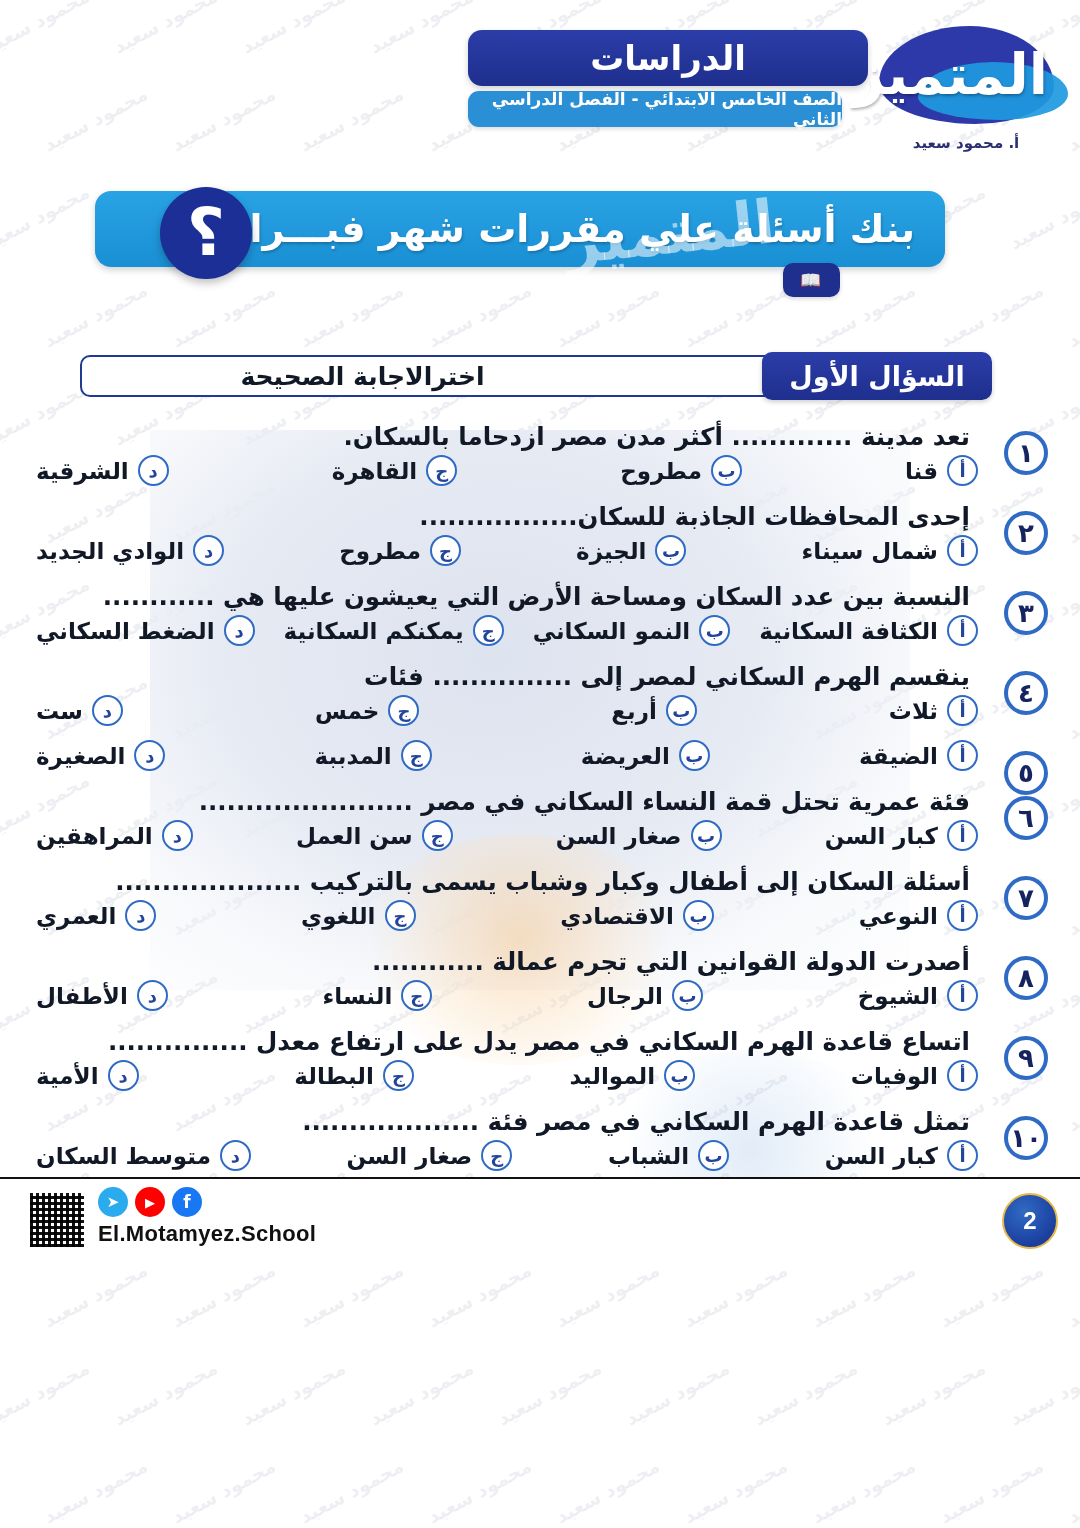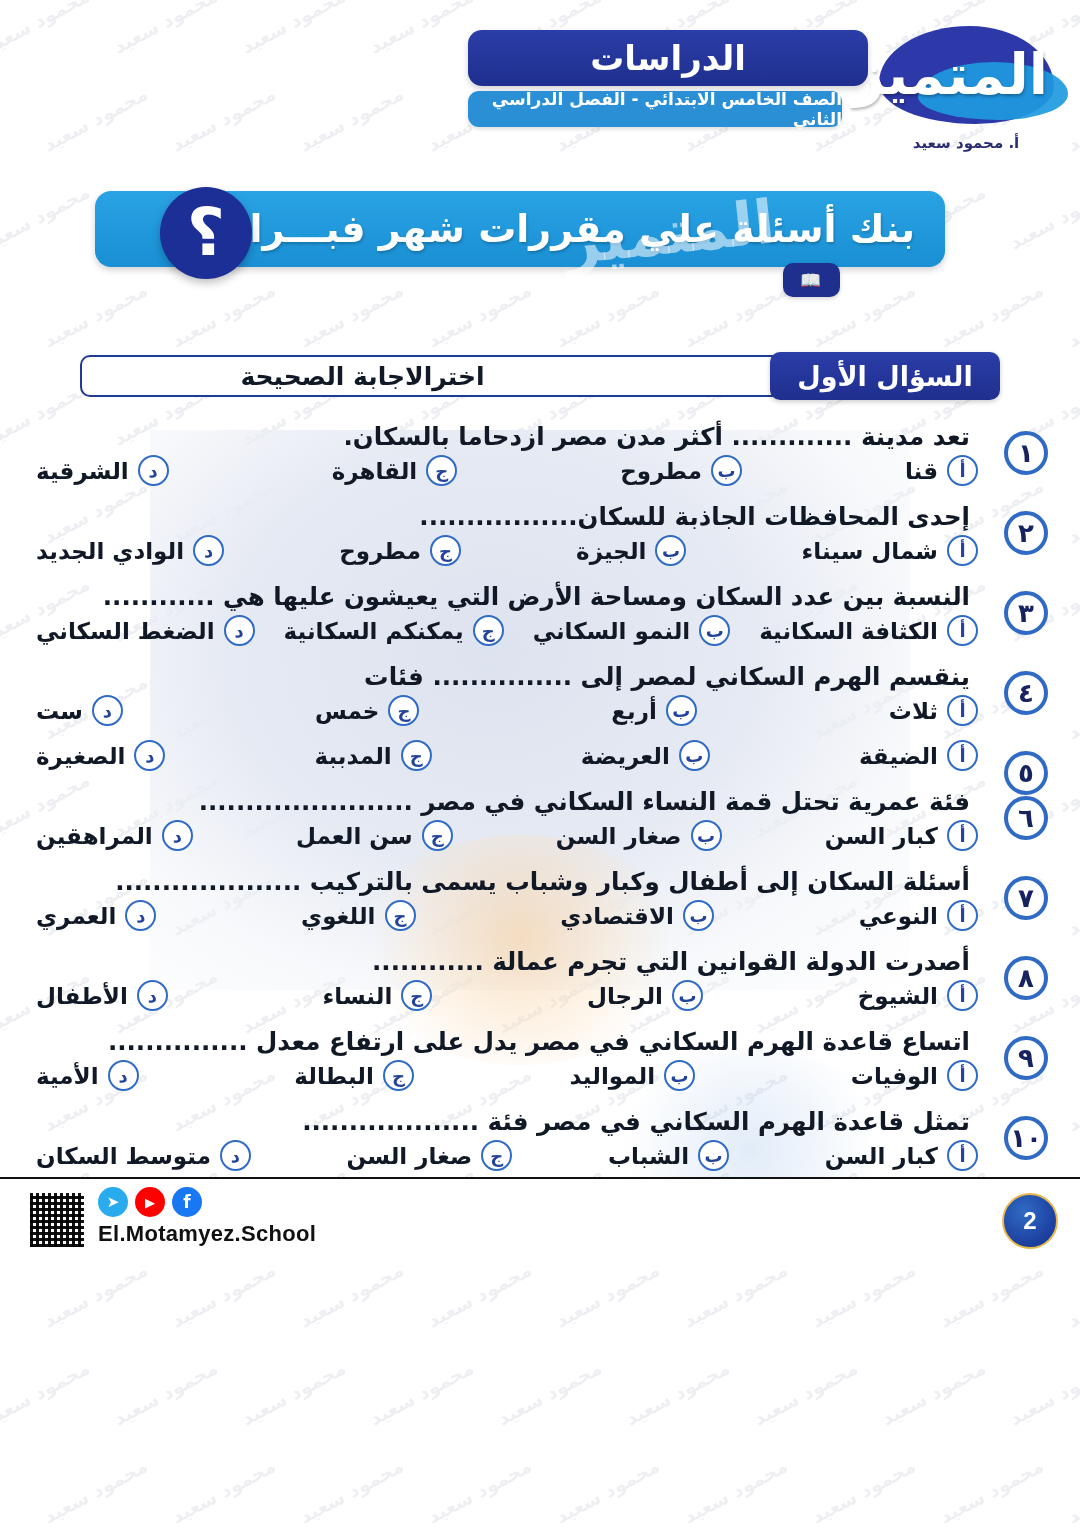--- a/index.html
+++ b/index.html
@@ -205,21 +205,21 @@
 
   
   .qbar{
     position:relative;
     margin:46px 80px 0 80px;
     height:48px;
     text-align:right;
   }
   .qbar-label{
     position:absolute;
-    right:0; top:0;
+    right:8px; top:0;
     width:230px; height:48px;
     background:linear-gradient(180deg,#2b3da8 0%,#1f2f8e 100%);
     border-radius:10px 10px 10px 10px;
     display:flex; align-items:center; justify-content:center;
     color:#fff; font-size:27px; font-weight:700;
     z-index:3;
     box-shadow:0 2px 5px rgba(0,0,0,.2);
   }
   .qbar-body{
     position:absolute;

